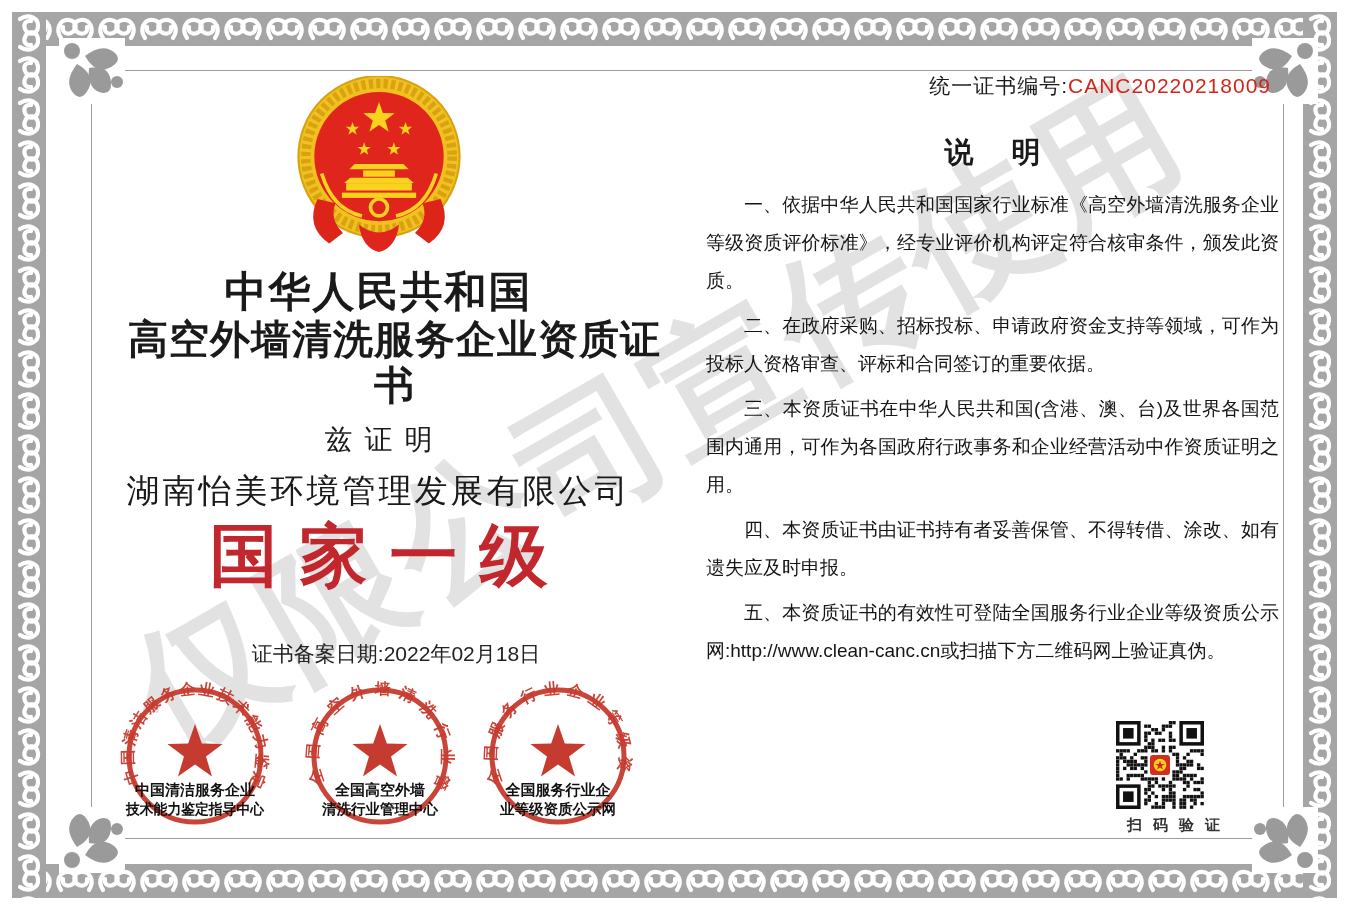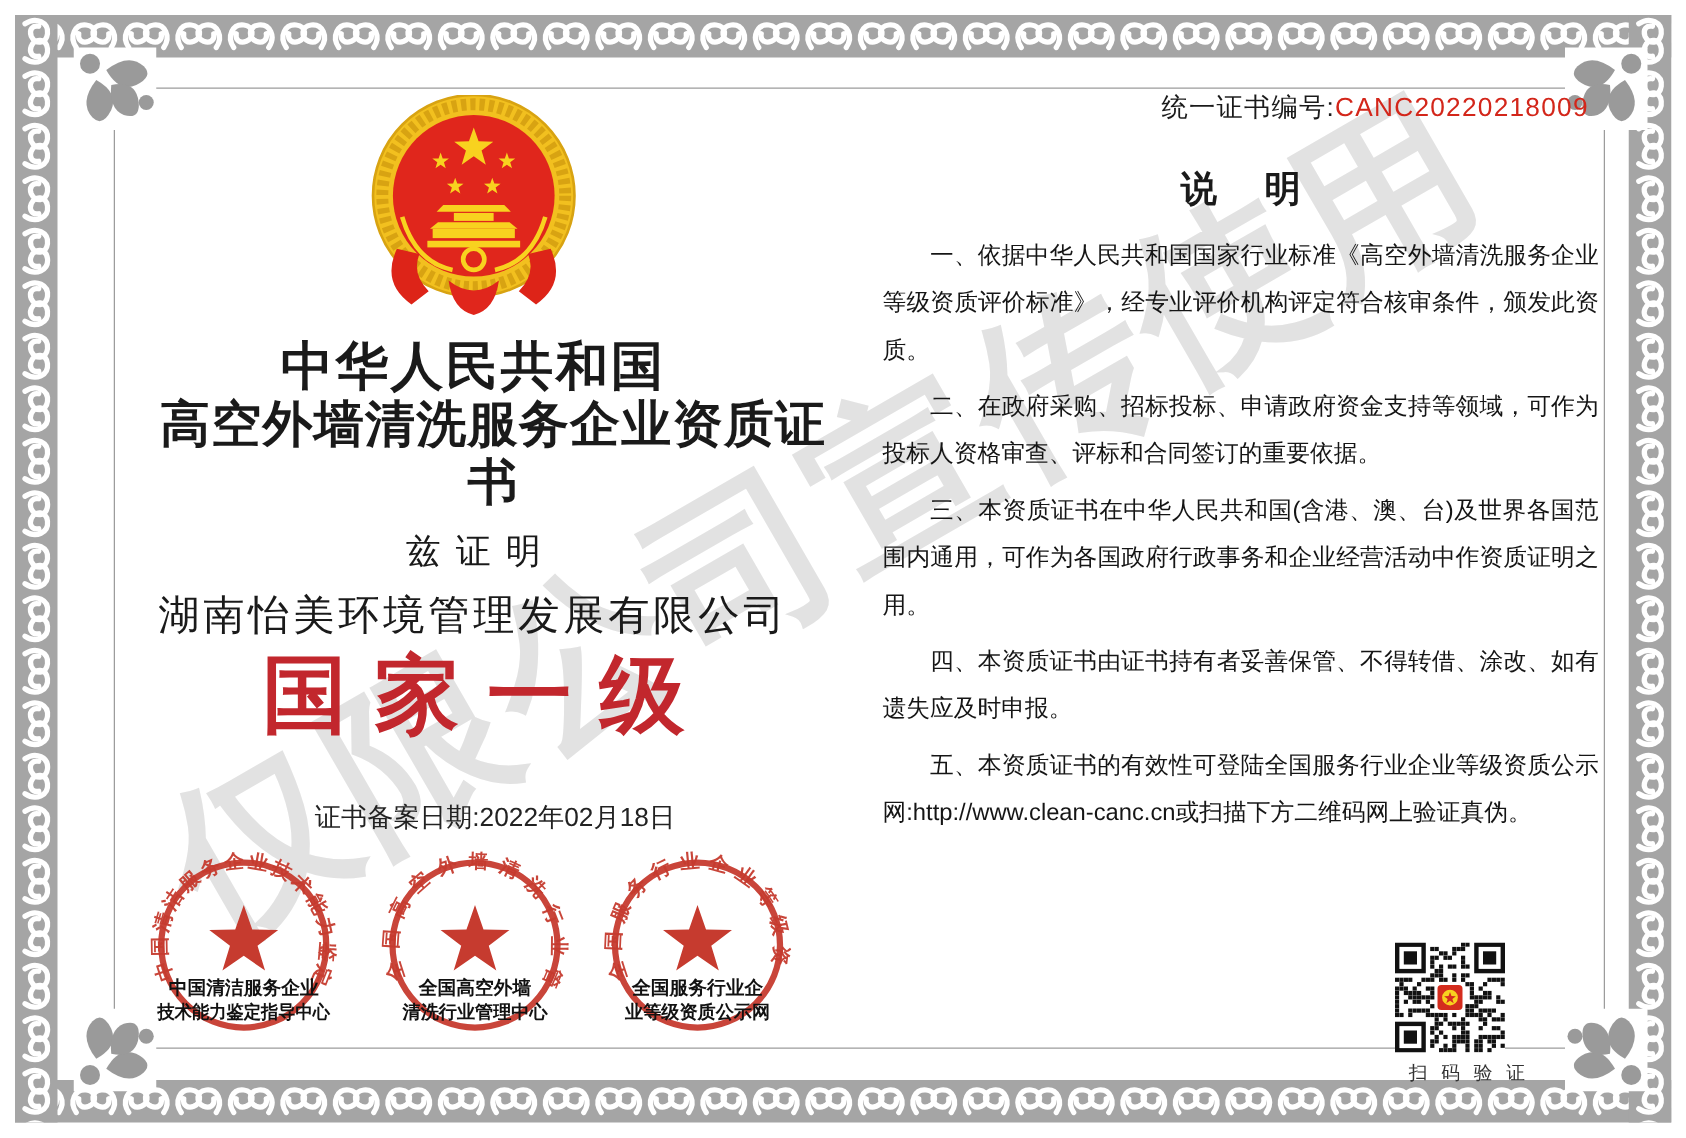--- a/index.html
+++ b/index.html
@@ -49,21 +49,21 @@
   
   .right-col{position:absolute;left:700px;top:70px;width:585px;z-index:2;}
   .cert-no{margin-top:2px;text-align:right;padding-right:14px;font-size:21px;letter-spacing:1px;}
   .cert-no .val{color:var(--cert-no-red,#d3261a);}
   .notes-heading{margin-top:34px;text-align:center;font-size:29px;font-weight:700;
     letter-spacing:38px;padding-left:38px;line-height:36px;}
   .notes{margin-top:16px;padding:0 6px;}
   .notes p{margin:0 0 7px 0;font-size:19px;line-height:38px;text-align:justify;
     text-indent:2em;color:#151515;}
   
-  .qr-wrap{position:absolute;left:1116px;top:754px;width:88px;z-index:2;}
+  .qr-wrap{position:absolute;left:1116px;top:721px;width:88px;z-index:2;font-weight:bold;}
   .qr-wrap svg{display:block;}
   .qr-badge{position:absolute;left:32px;top:32px;width:24px;height:24px;background:#d42d1e;
     border:2px solid #fff;border-radius:5px;box-sizing:border-box;
     display:flex;align-items:center;justify-content:center;}
   .qr-caption{margin-top:7px;text-align:center;font-size:15px;letter-spacing:11px;
     padding-left:11px;color:#333;white-space:nowrap;}
   .defs{position:absolute;width:0;height:0;overflow:hidden;}
 </style>
 </head>
 <body>

